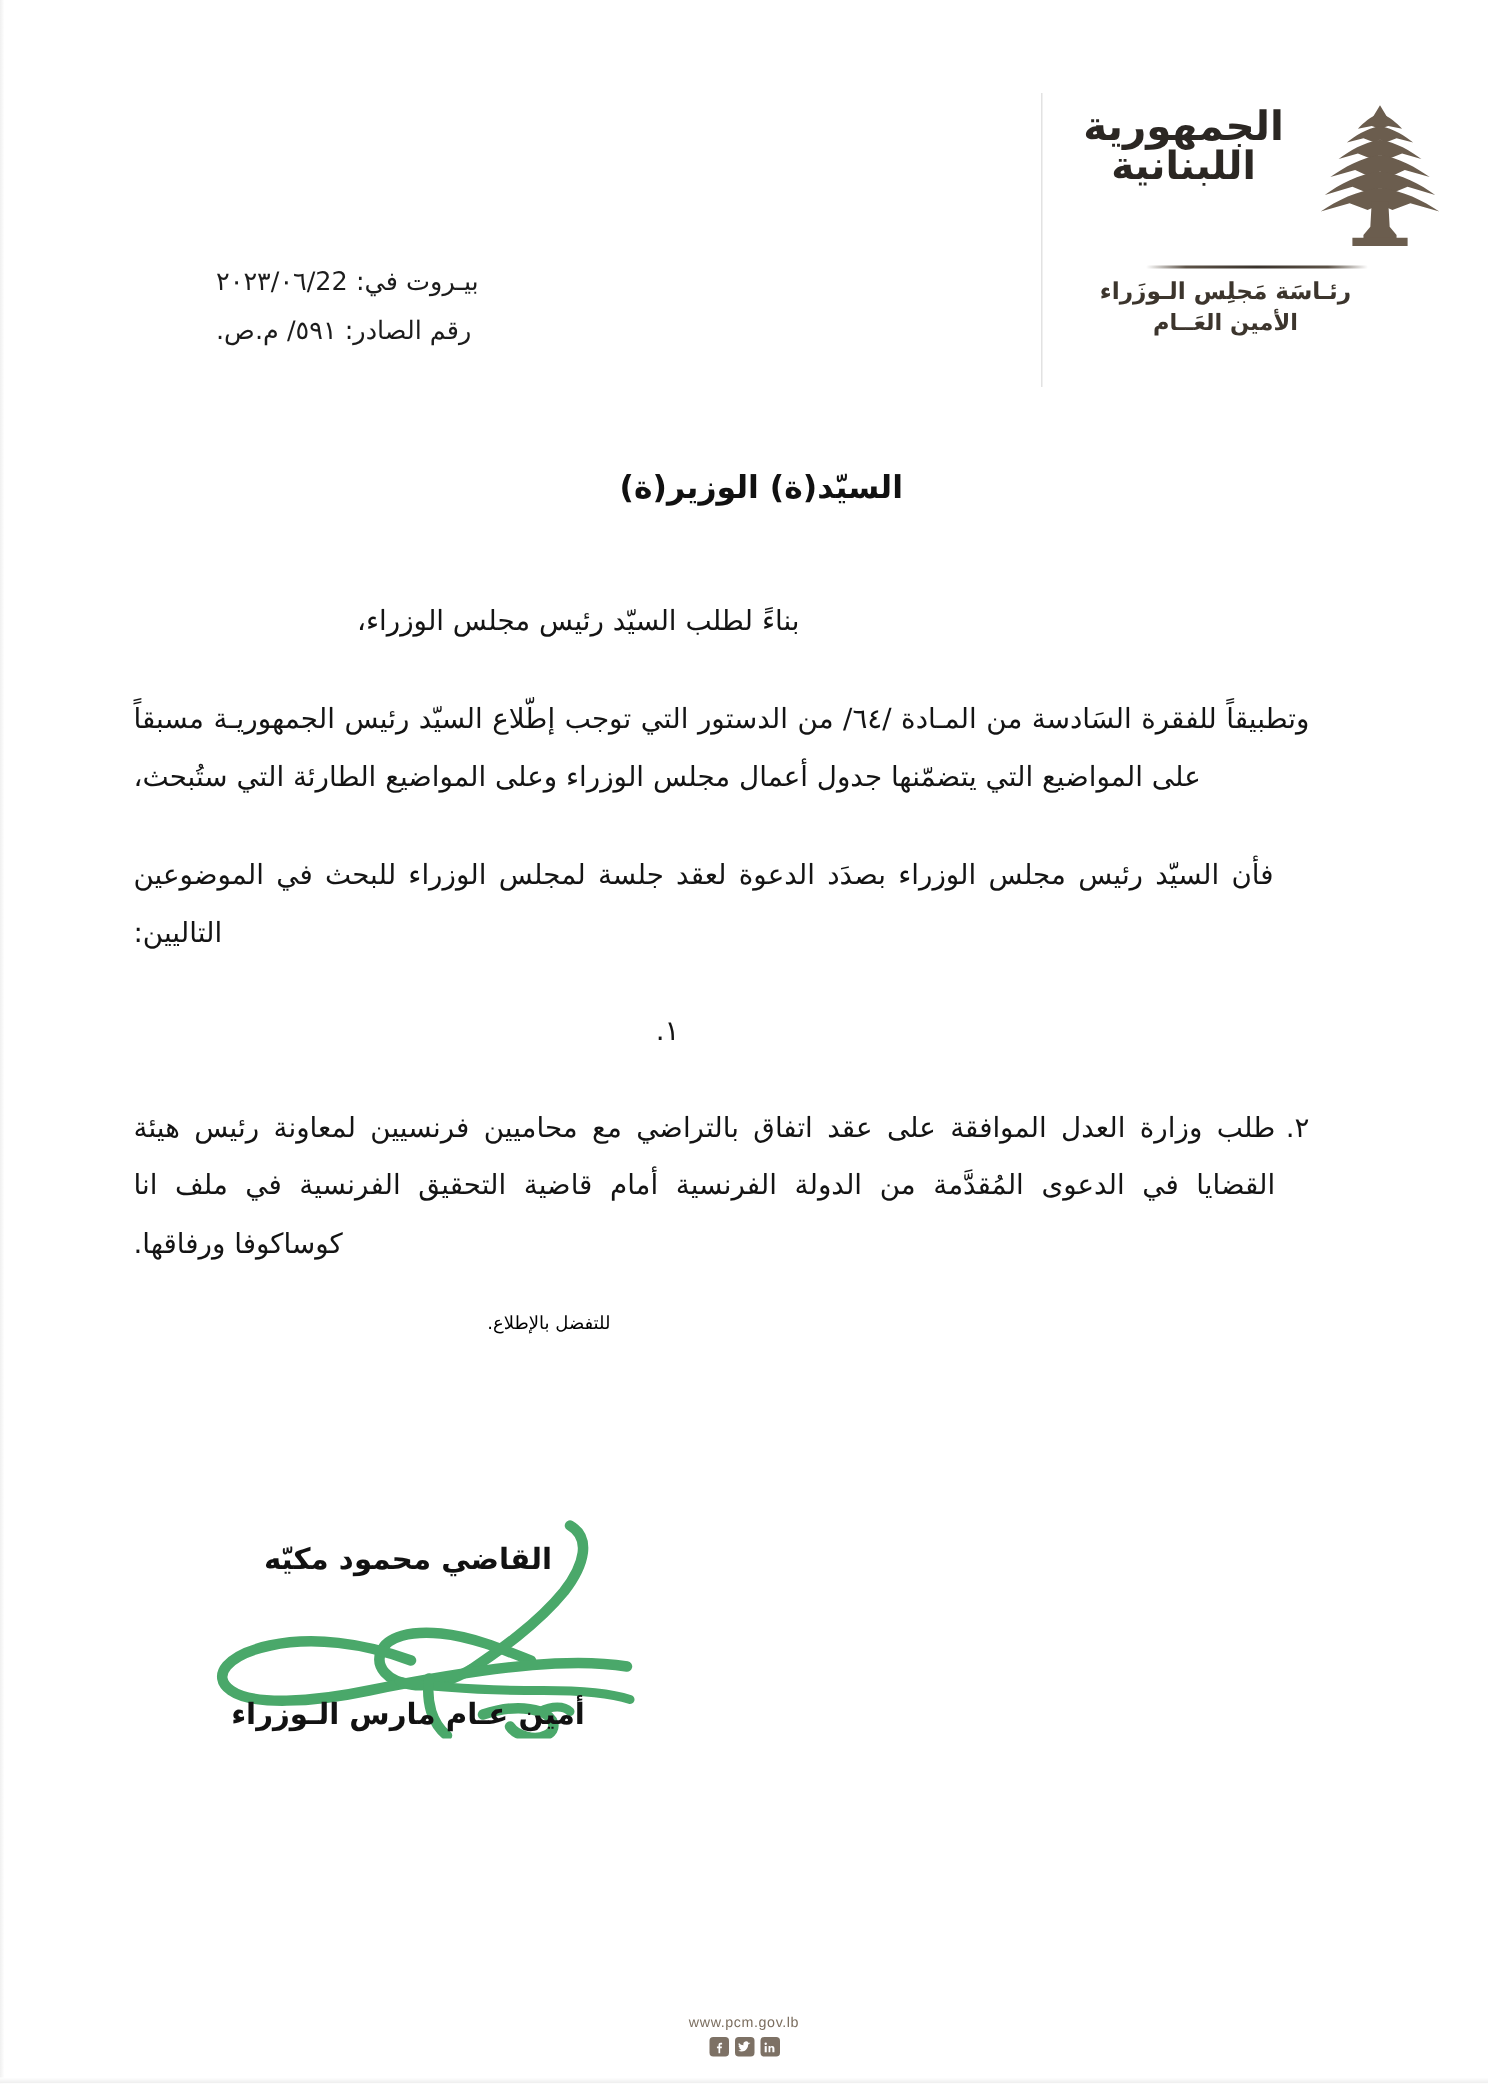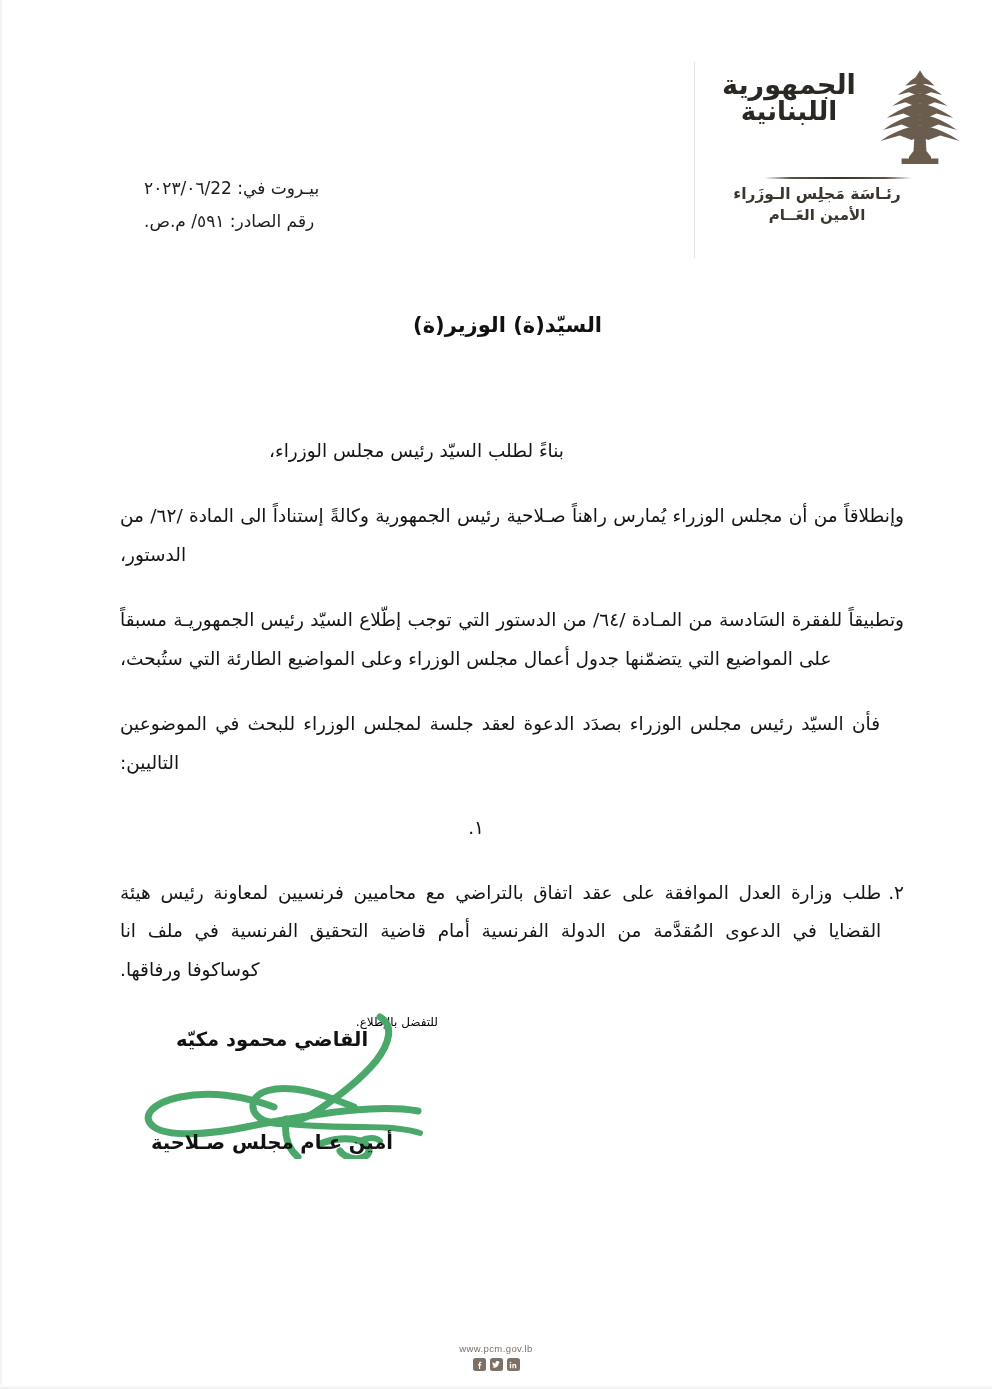--- a/index.html
+++ b/index.html
@@ -128,23 +128,22 @@
     right: 390px;
     font-size: 21px;
     font-weight: bold;
     color: #111111;
     letter-spacing: 0.3px;
   }
 
   .body-area {
     position: absolute;
     top: 396px;
-    right: 88px;
+    right: 119px;
     width: 784px;
-    margin-top: 36px;
   }
 
   .para {
     font-size: 18.5px;
     line-height: 2.08;
     color: #141414;
     text-align: justify;
     text-align-last: left;
     margin: 0 0 27px 0;
     direction: rtl;
@@ -305,21 +304,20 @@
     <div class="meta-line">بيـروت في: ٢٠٢٣/٠٦/22</div>
     <div class="meta-line">رقم الصادر: ٥٩١/ م.ص.</div>
   </div>
 
   <div class="salutation">السيّد(ة) الوزير(ة)</div>
 
   <div class="body-area">
 
     <p class="para short">بناءً لطلب السيّد رئيس مجلس الوزراء،</p>
 
-    <p class="para">وإنطلاقاً من أن مجلس الوزراء يُمارس راهناً صـلاحية رئيس الجمهورية وكالةً إستناداً الى المادة /٦٢/ من الدستور،</p>
 
     <p class="para">وتطبيقاً للفقرة السَادسة من المـادة /٦٤/ من الدستور التي توجب إطّلاع السيّد رئيس الجمهوريـة مسبقاً على المواضيع التي يتضمّنها جدول أعمال مجلس الوزراء وعلى المواضيع الطارئة التي ستُبحث،</p>
 
     <p class="para indent-1">فأن السيّد رئيس مجلس الوزراء بصدَد الدعوة لعقد جلسة لمجلس الوزراء للبحث في الموضوعين التاليين:</p>
 
     <ol class="list">
       <li class="list-item centered">
         <span class="li-num">١.</span>
       </li>
       <li class="list-item">
@@ -345,21 +343,21 @@
                    C272 99 288 100 300 102" stroke-width="7"></path>
           <path d="M148 112 C172 116 208 118 244 118 C270 118 290 120 302 124" stroke-width="6"></path>
           <path d="M168 110 C166 126 170 140 180 148" stroke-width="7"></path>
           <path d="M204 134 C216 130 230 128 242 132 C252 136 254 144 246 148
                    C238 152 226 148 222 142" stroke-width="7"></path>
           <path d="M242 132 C250 128 258 128 262 132" stroke-width="6"></path>
         </g>
       </svg>
     </div>
 
-    <div class="sig-title">أمين عـام مجلس صـلاحية</div>
+    <div class="sig-title">أمين عـام مارس الـوزراء</div>
   </div>
 
   <div class="footer">
     <div class="footer-url">www.pcm.gov.lb</div>
     <div class="social-row">
       <span class="social-icon">
         <svg width="8" height="8" viewBox="0 0 10 10">
           <path d="M6.4 10V5.6h1.3l.2-1.5H6.4V3.2c0-.43.12-.72.74-.72H8V1.1C7.86 1.08 7.4 1.04 6.87 1.04c-1.1 0-1.86.67-1.86 1.9v1.17H3.7v1.5h1.3V10z" fill="#ffffff"></path>
         </svg>
       </span>

